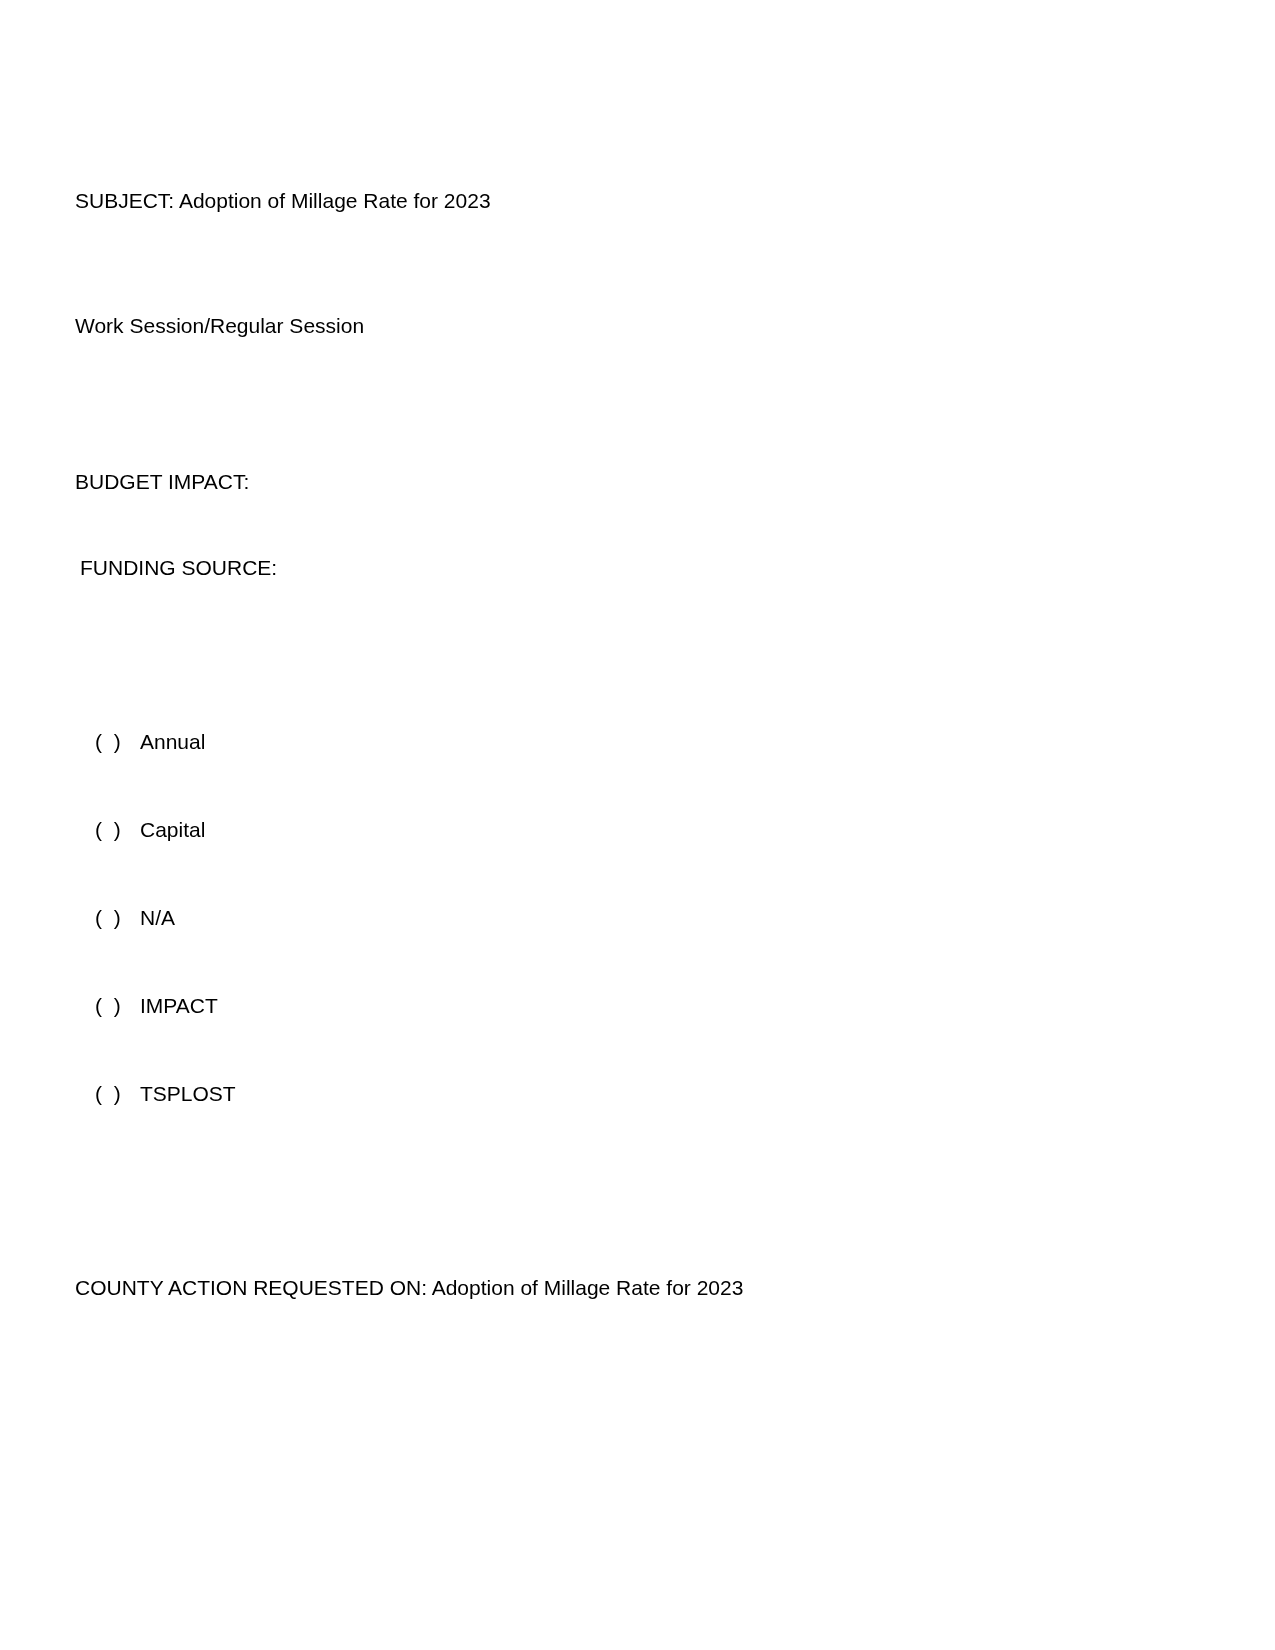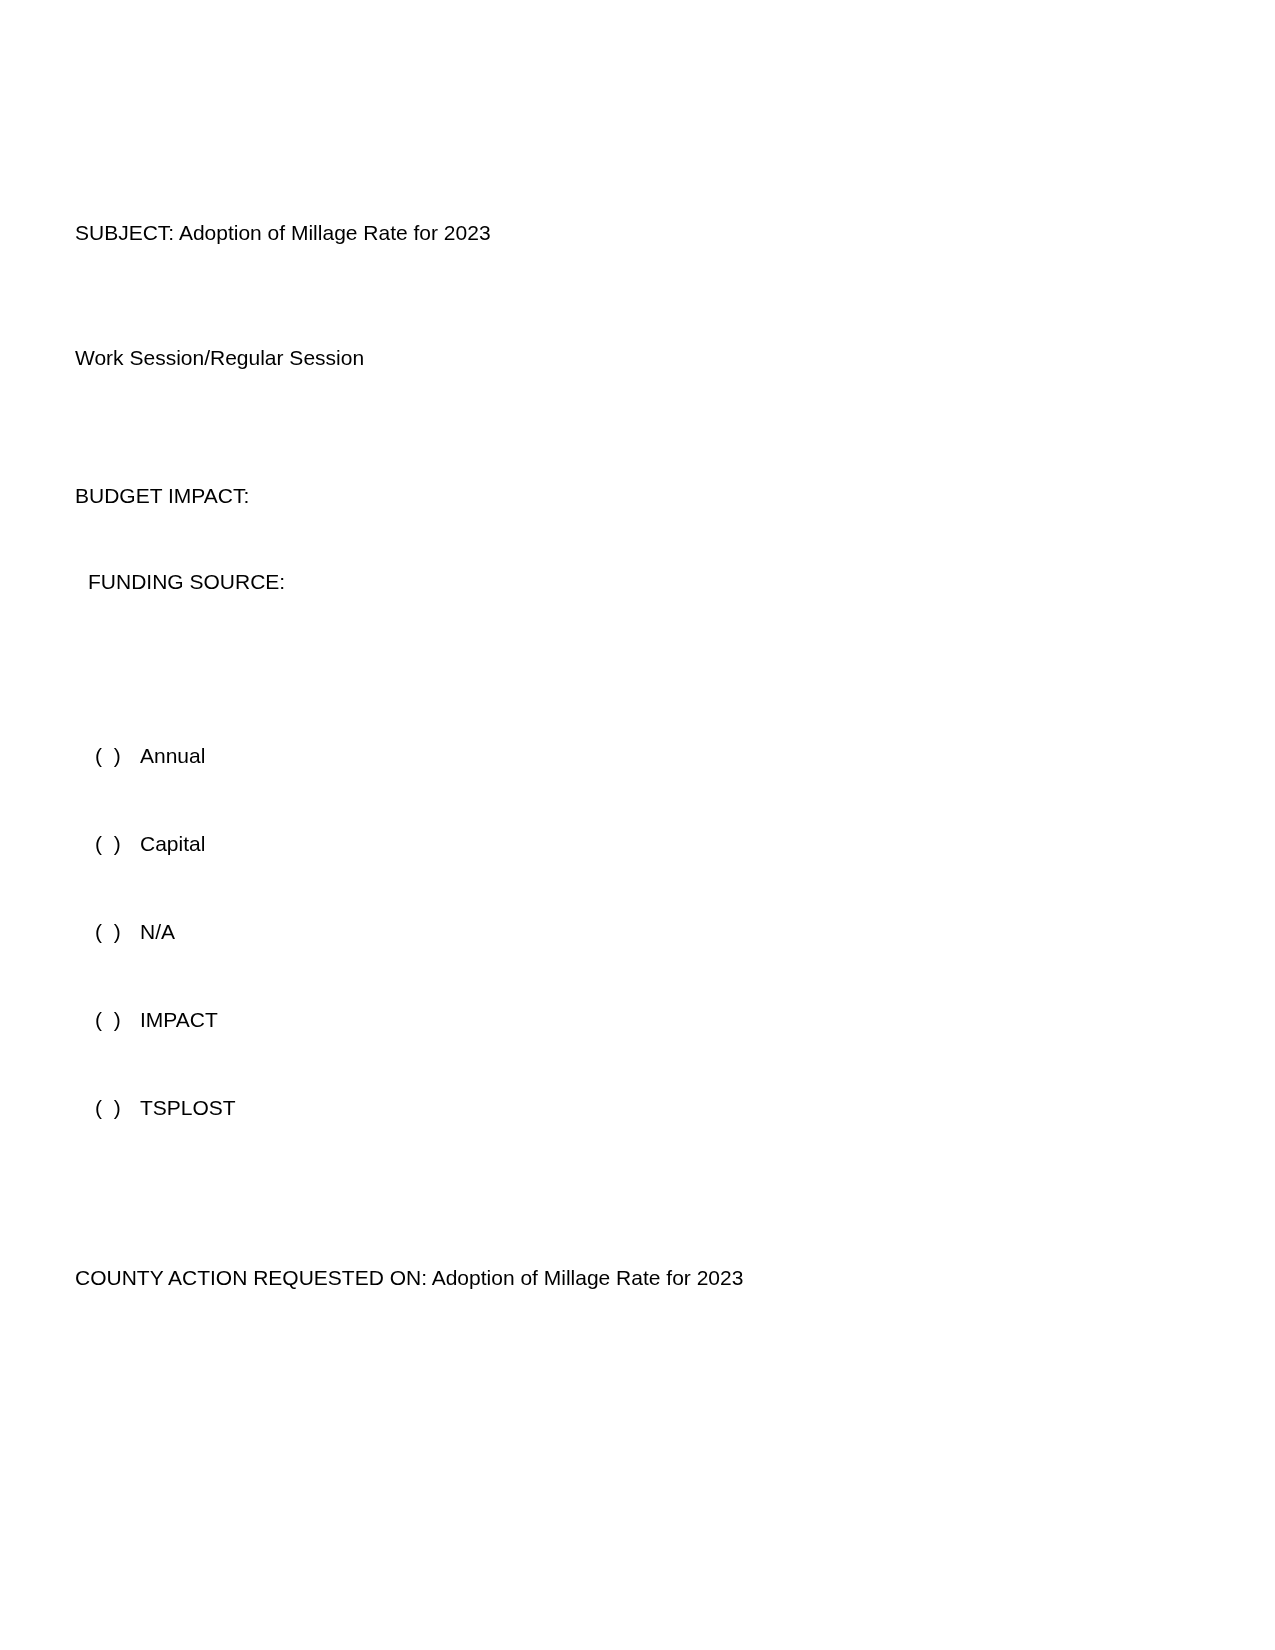--- a/index.html
+++ b/index.html
@@ -17,34 +17,34 @@
   }
   .content {
     padding: 75px 85px 0 75px;
     white-space: pre-wrap;
   }
   .doc-title {
     text-align: center;
     font-size: 26px;
     line-height: 32px;
   }
-  .subject-row { margin-top: 32px; }
+  .subject-row { }
   .date-row {
     margin-top: 13px;
     display: flex;
     justify-content: space-between;
     align-items: flex-start;
   }
   .session { margin-right: 10px; }
-  .budget-row { margin-top: 26px; }
-  .funding-row { margin-top: 2px; margin-left: 13px; }
+  .budget-row { margin-top: 44px; }
+  .funding-row { margin-top: 2px; margin-left: 5px; }
   .fund-list { margin-top: 4px; }
   .fund-item { display: flex; line-height: 32px; }
   .fund-box { margin-left: 20px; width: 45px; }
-  .county-action-row { }
+  .county-action-row { margin-top: 24px; }
 </style>
 </head>
 <body>
 
 <div class="content">
 
 
   <div class="subject-row"><span>SUBJECT:</span> <span>Adoption of Millage Rate for 2023</span></div>
 
   <div class="date-row">

